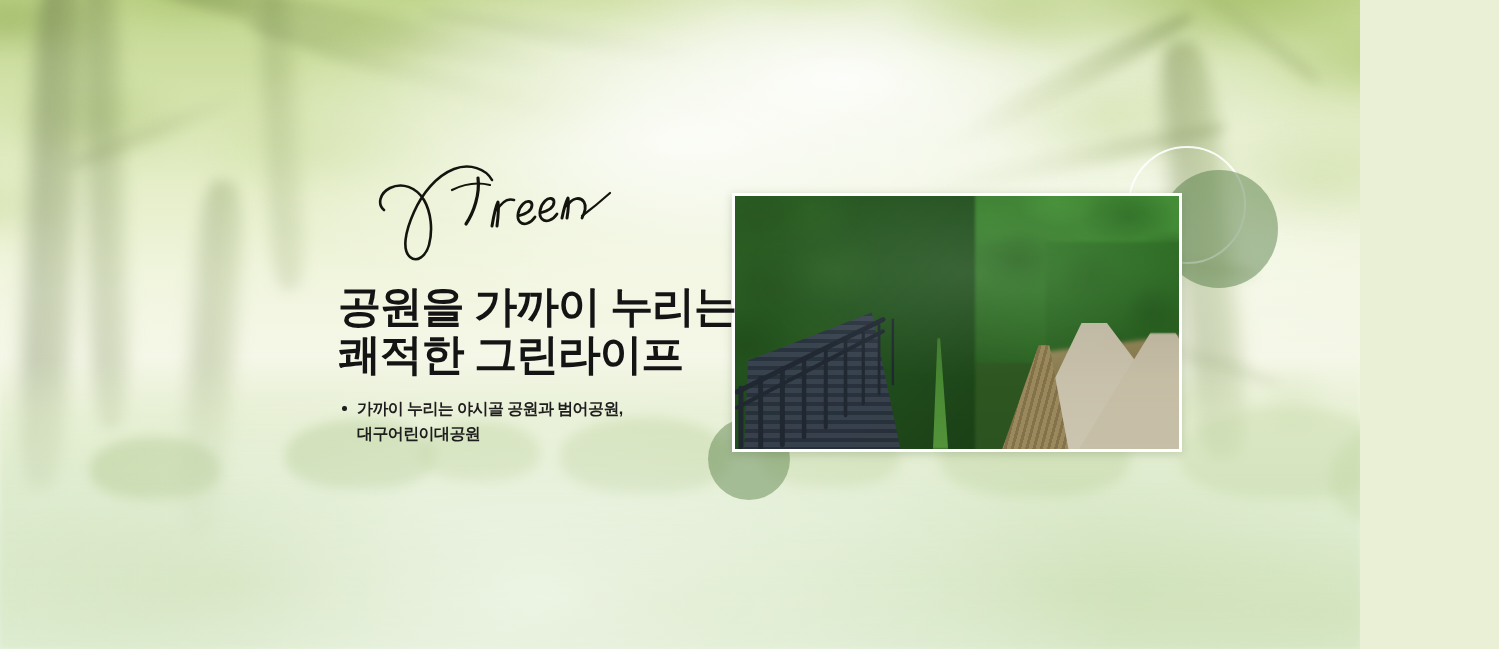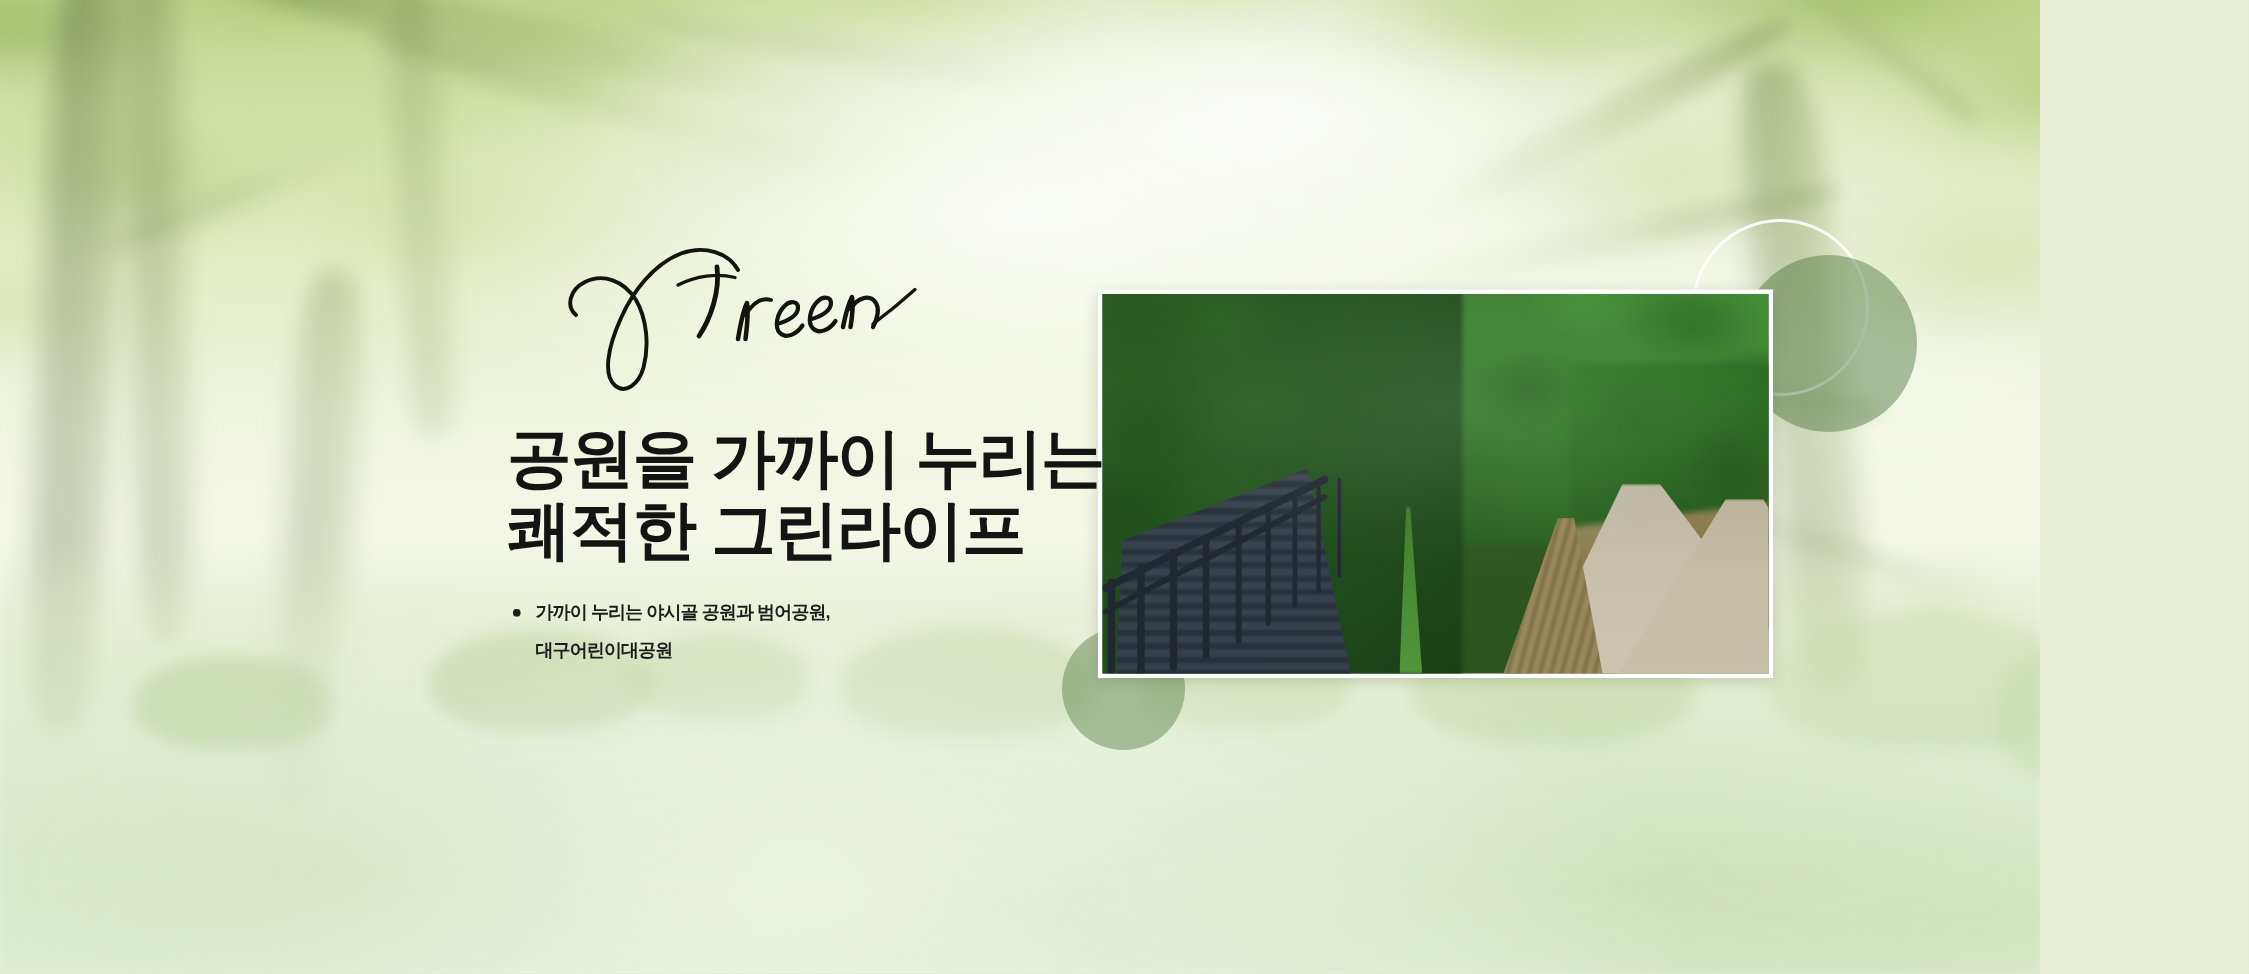--- a/index.html
+++ b/index.html
@@ -208,21 +208,21 @@
     white-space:pre-line;
   }
 
   .bullets{
     list-style:none;
     margin:18px 0 0 0;padding:0;
   }
   .bullet{
     position:relative;
     padding-left:19px;
-    font-size:12px;
+    font-size:16px;
     line-height:25px;
     color:#1d1d1d;
     font-weight:600;
     letter-spacing:-.6px;
     margin-bottom:2px;
     white-space:pre-line;
   }
   .bullet::before{
     content:"";
     position:absolute;left:4px;top:10px;

